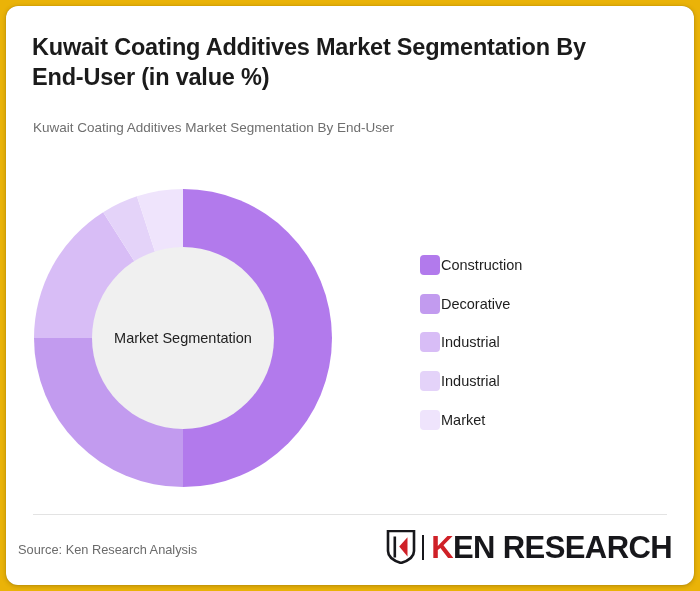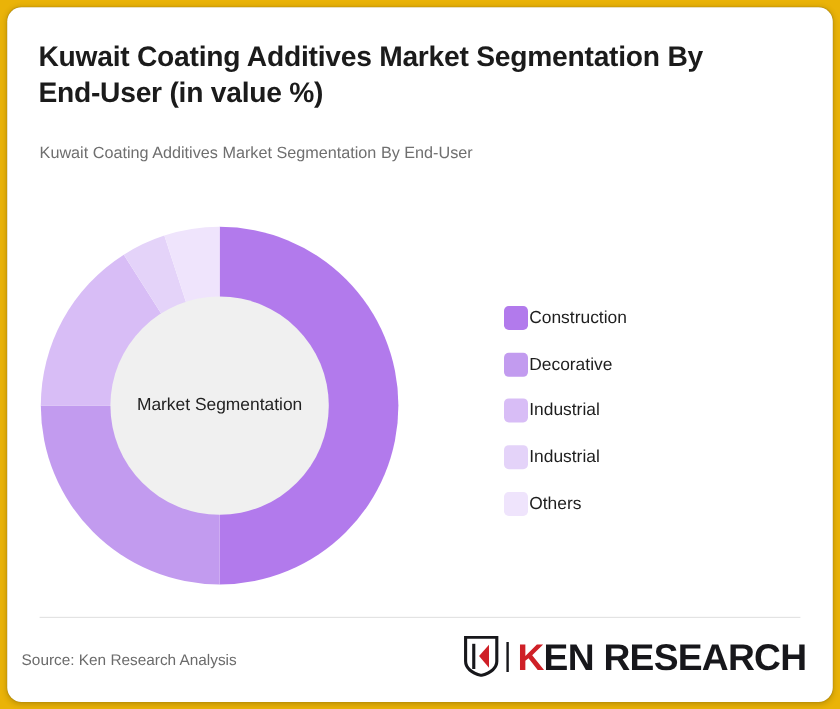--- a/index.html
+++ b/index.html
@@ -196,21 +196,21 @@
           <div class="legend-item">
             <span class="legend-swatch" style="background: rgb(216, 189, 246);"></span>
             <span class="legend-label">Industrial</span>
           </div>
           <div class="legend-item">
             <span class="legend-swatch" style="background: rgb(228, 211, 249);"></span>
             <span class="legend-label">Industrial</span>
           </div>
           <div class="legend-item">
             <span class="legend-swatch" style="background: rgb(239, 228, 252);"></span>
-            <span class="legend-label">Others</span>
+            <span class="legend-label">Market</span>
           </div>
         </div>
 
     </div>
 
     <div class="divider"></div>
 
     <div class="source">Source: Ken Research Analysis</div>
 
     <div class="brand">

